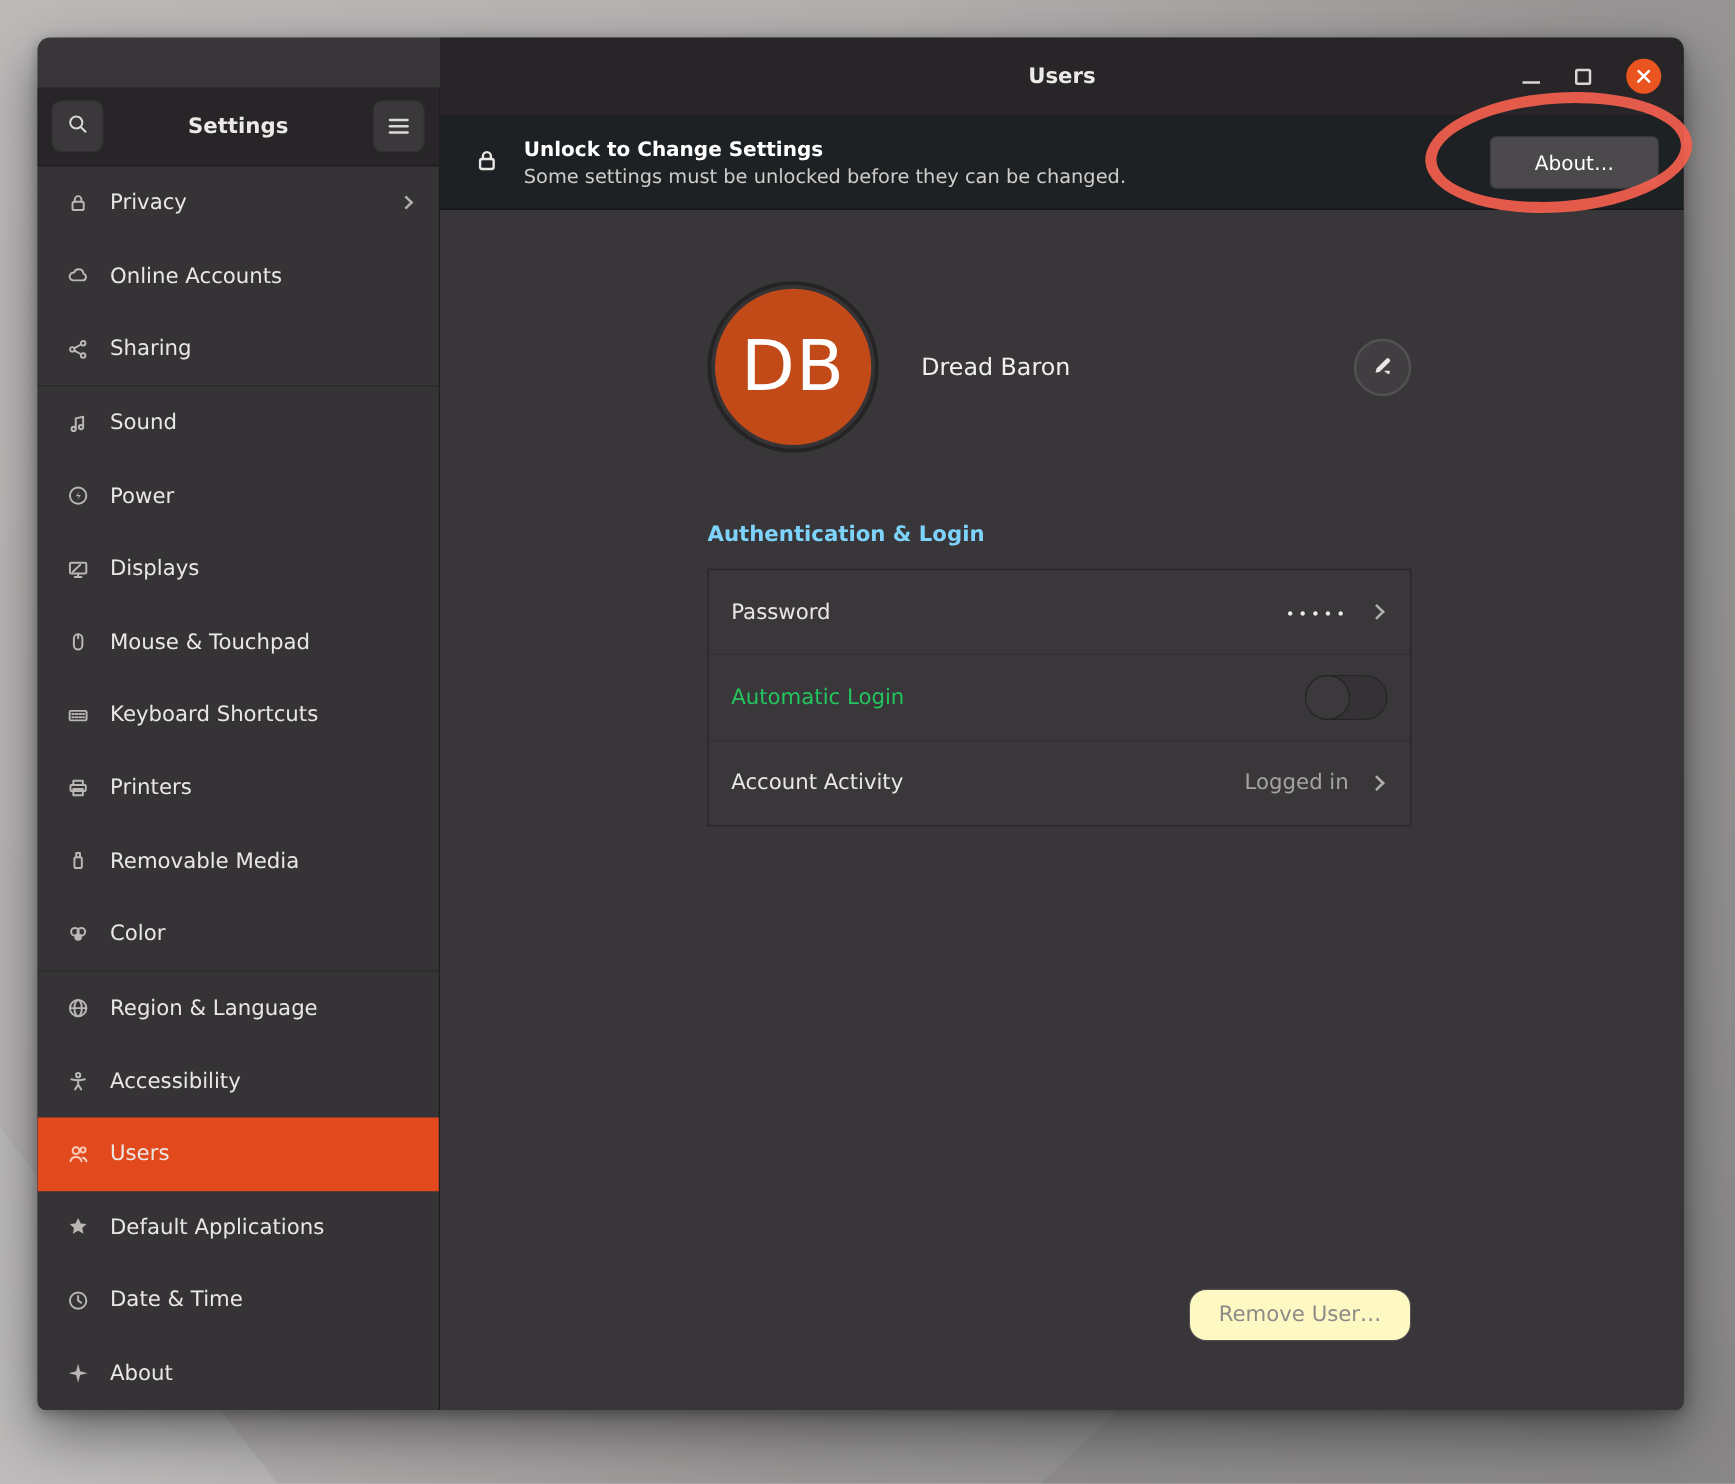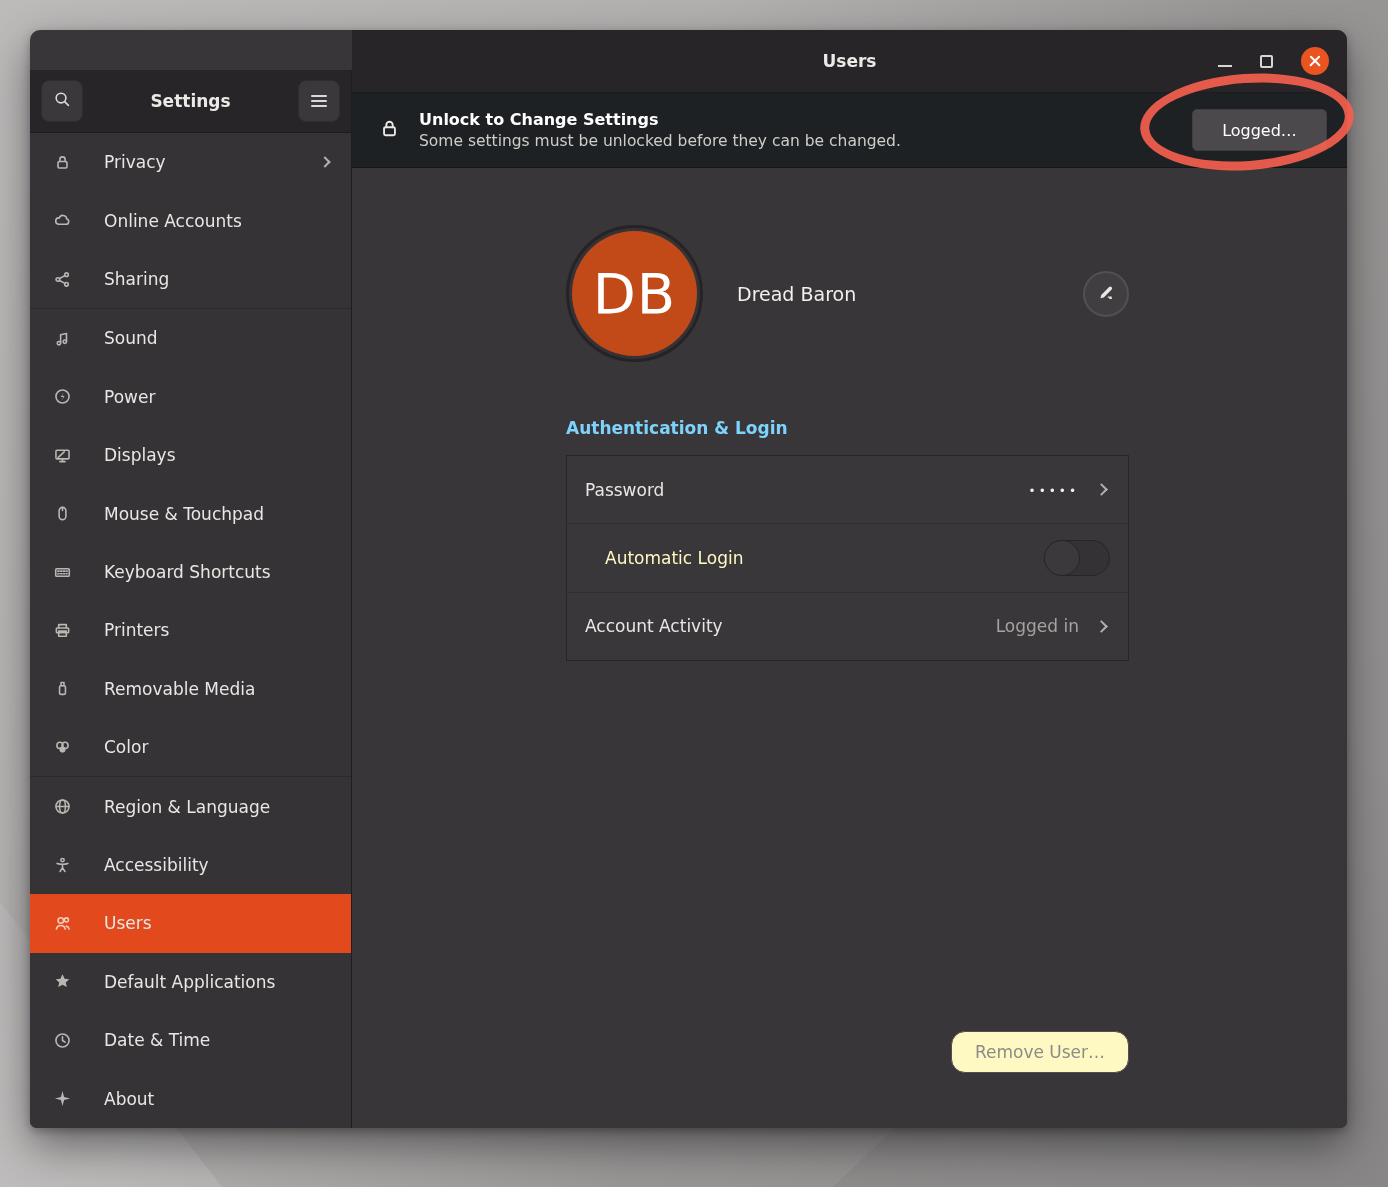--- a/index.html
+++ b/index.html
@@ -21,21 +21,21 @@
 
   
   .sidebar{position:absolute;left:0;top:0;bottom:0;width:322px;background:#353335;border-right:1px solid #1f1d1f;display:flex;flex-direction:column;margin-top:40px;}
   .sidebar-header{height:63px;flex:0 0 63px;background:#272527;border-bottom:1px solid #1d1b1d;display:flex;align-items:center;justify-content:space-between;padding:0 11px;}
   .icon-btn{width:42px;height:42px;border-radius:8px;background:#3a383a;border:1px solid #2f2d2f;display:flex;align-items:center;justify-content:center;cursor:pointer;}
   .sidebar-title{font-weight:bold;font-size:17px;color:#eceae7;}
   .bars{display:flex;flex-direction:column;gap:3px;}
   .bars i{display:block;width:16px;height:2px;background:#dcdad8;border-radius:1px;}
 
   .sidebar-list{flex:1;display:flex;flex-direction:column;}
-  .srow{flex:1;display:flex;align-items:center;gap:32px;padding:0 16px 0 22px;color:#e9e7e4;font-size:17px;cursor:pointer;}
+  .srow{flex:1;display:flex;align-items:center;gap:16px;padding:0 16px 0 22px;color:#e9e7e4;font-size:17px;cursor:pointer;}
   .srow .sicon{width:20px;height:20px;display:flex;align-items:center;justify-content:center;color:#b9b7b4;flex:0 0 20px;}
   .srow svg{stroke:#b9b7b4;}
   .srow .fillicon{fill:#b9b7b4;stroke:none;}
   .srow.selected{background:var(--accent,#E2491D);}
   .srow.selected svg{stroke:#f6cdba;}
   .ssep{height:1px;flex:0 0 1px;background:#2b292b;}
   .chev{width:8px;height:8px;border-top:2px solid #b2b0ad;border-right:2px solid #b2b0ad;transform:rotate(45deg);margin-left:auto;margin-right:6px;}
 
   
   .main{position:absolute;left:322px;top:0;right:0;bottom:0;}
@@ -63,21 +63,21 @@
   .user-name{margin-left:34px;font-weight:normal;font-size:19px;color:#f2f0ed;}
   .edit-btn{margin-left:auto;width:46px;height:46px;border-radius:50%;background:#403e40;border:2px solid #525052;display:flex;align-items:center;justify-content:center;cursor:pointer;}
 
   .section-title{position:absolute;left:214px;top:250px;font-weight:bold;font-size:17px;color:#7dd3fc;}
 
   .card{position:absolute;left:214px;top:287px;width:563px;height:206px;background:#39373a;border:1px solid #272527;display:flex;flex-direction:column;}
   .crow{flex:1;display:flex;align-items:center;padding:0 18px;cursor:pointer;}
   .crow + .crow{border-top:1px solid #312f31;}
   .crow-label{font-size:17px;color:#e9e7e4;}
   .crow.dim{cursor:default;}
-  .crow.dim .crow-label{color:#fef9c3;margin-left:20px;}
+  .crow.dim .crow-label{color:#22c55e;}
   .crow-right{margin-left:auto;display:flex;align-items:center;gap:18px;}
   .dots{color:#efedeb;font-size:12px;letter-spacing:3px;padding-top:3px;}
   .cvalue{color:#a5a3a0;font-size:17px;}
   .rchev{width:9px;height:9px;border-top:2px solid #b2b0ad;border-right:2px solid #b2b0ad;transform:rotate(45deg);margin-right:4px;}
 
   .switch{width:66px;height:36px;border-radius:18px;background:#343234;border:1px solid #272527;position:relative;flex:0 0 66px;}
   .switch .knob{position:absolute;left:-1px;top:-1px;width:36px;height:36px;border-radius:50%;background:#3b393b;border:1px solid #272527;}
 
   .remove-btn{position:absolute;right:218px;top:863px;width:178px;height:42px;background:#fef9c3;border:1px solid #504e50;border-radius:14px;color:#8d8b89;font-size:17px;display:flex;align-items:center;justify-content:center;}
 
@@ -317,21 +317,21 @@
       <span>
         <svg width="23" height="23" viewBox="0 0 18 18">
             <rect x="4.75" y="8" width="8.5" height="6.25" rx="1.2"></rect>
             <path d="M6.5 8V6.2a2.5 2.5 0 0 1 5 0V8"></path>
           </svg>
       </span>
       <div>
         <div class="banner-title">Unlock to Change Settings</div>
         <div class="banner-sub">Some settings must be unlocked before they can be changed.</div>
       </div>
-      <div class="unlock-btn">Logged…</div>
+      <div class="unlock-btn">About…</div>
     </div>
 
     <div class="content">
 
       <div class="user-row">
         <div class="avatar-ring">
           <div class="avatar">DB</div>
         </div>
         <div class="user-name">Dread Baron</div>
         <div class="edit-btn">

